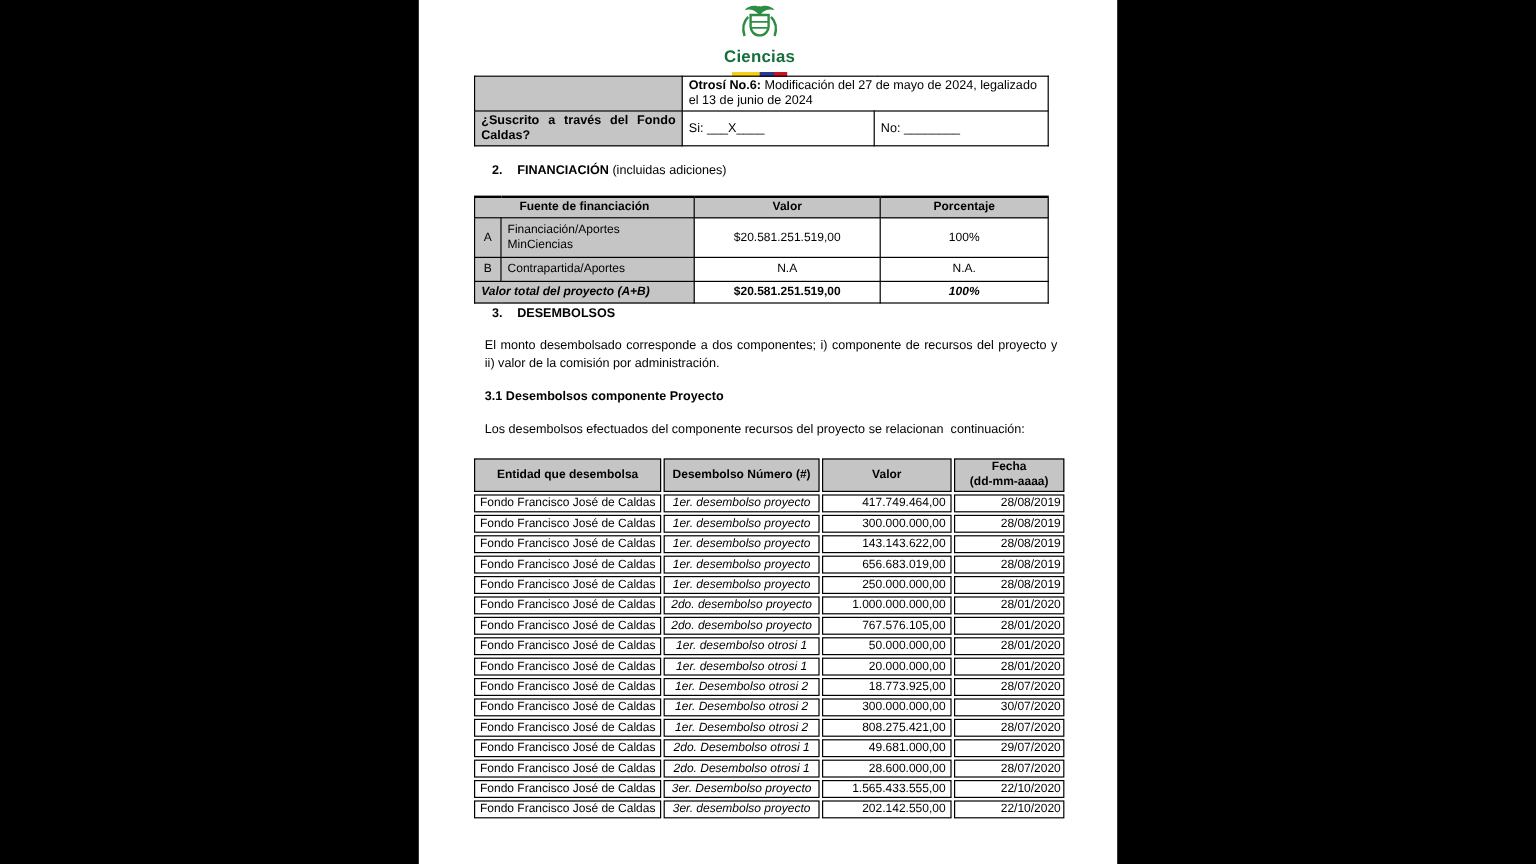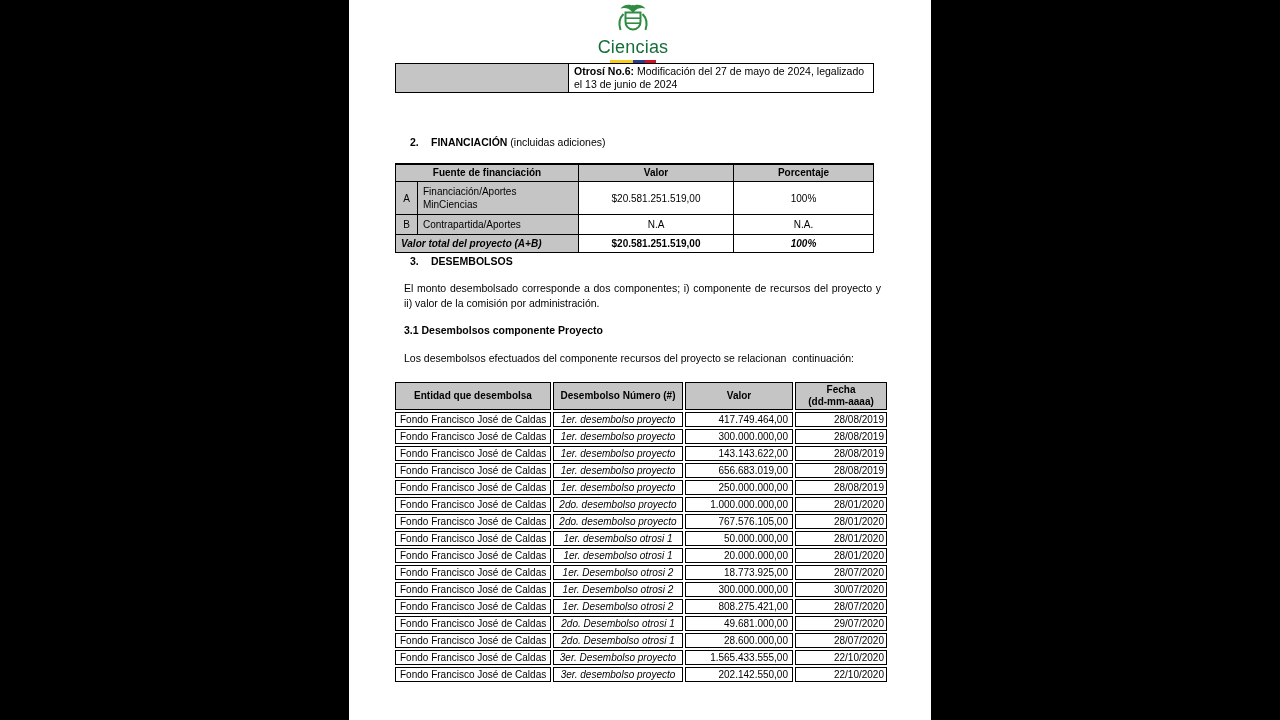--- a/index.html
+++ b/index.html
@@ -14,21 +14,21 @@
     background:#fff;
   }
 
   
   .logo {
     position:absolute; top:3px; left:-7px; width:100%;
     display:flex; flex-direction:column; align-items:center;
   }
   .crest { display:block; }
   .logo-text {
-    color:#156f3a; font-weight:normal; font-size:18px; line-height:17px;
+    color:#156f3a; font-weight:bold; font-size:14px; line-height:17px;
     margin-top:0px; letter-spacing:0.2px;
   }
   .flag-bar { display:flex; width:46px; height:4px; margin-top:4px; }
   .flag-yellow { flex:2; background:#F5CF1B; }
   .flag-blue   { flex:1; background:#2A3B8F; }
   .flag-red    { flex:1; background:#CE1126; }
 
   
   table { border-collapse:collapse; table-layout:fixed; }
   td, th { border:1.5px solid #000; vertical-align:middle; }
@@ -107,20 +107,25 @@
     <table class="t1">
       <colgroup>
           <col style="width:173px">
           <col style="width:160px">
           <col style="width:145px">
         </colgroup>
       <tbody>
           <tr>
         <td class="gray"></td>
         <td colspan="2"><b>Otrosí No.6:</b><span> Modificación del 27 de mayo de 2024, legalizado el 13 de junio de 2024</span></td>
+      </tr>
+      <tr>
+        <td class="gray q">¿Suscrito a través del Fondo Caldas?</td>
+        <td>Si: ___X____</td>
+        <td>No: ________</td>
       </tr>
     </tbody>
       </table>
 
     <div class="h-sec" style="left:61px; top:136px;">
       <span class="num">2.</span><span>FINANCIACIÓN</span><span class="suffix"> (incluidas adiciones)</span>
     </div>
 
     <table class="t2">
       <colgroup>

